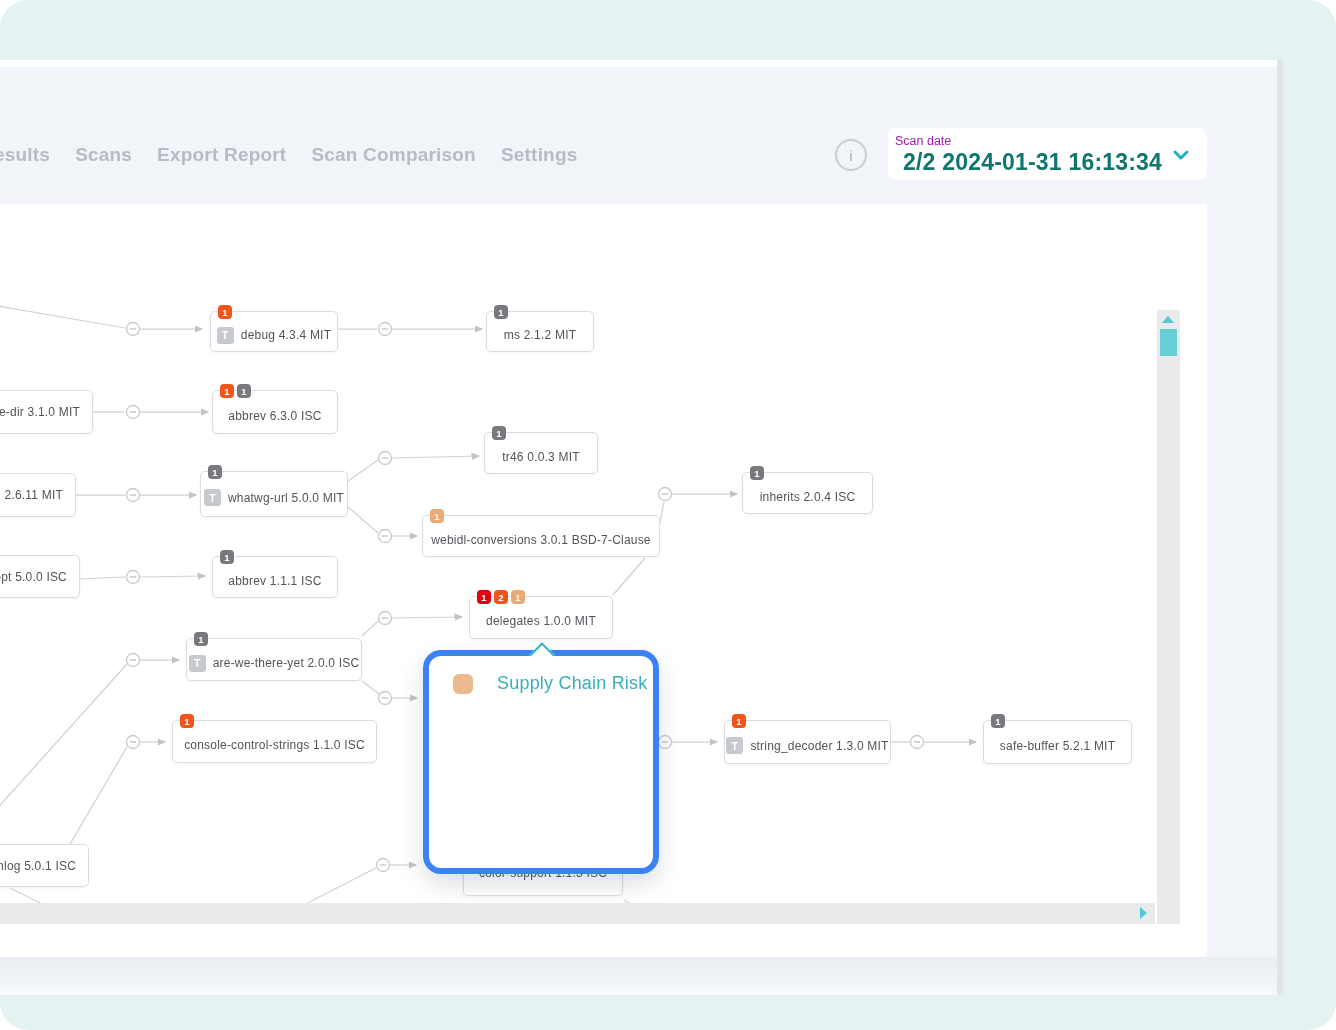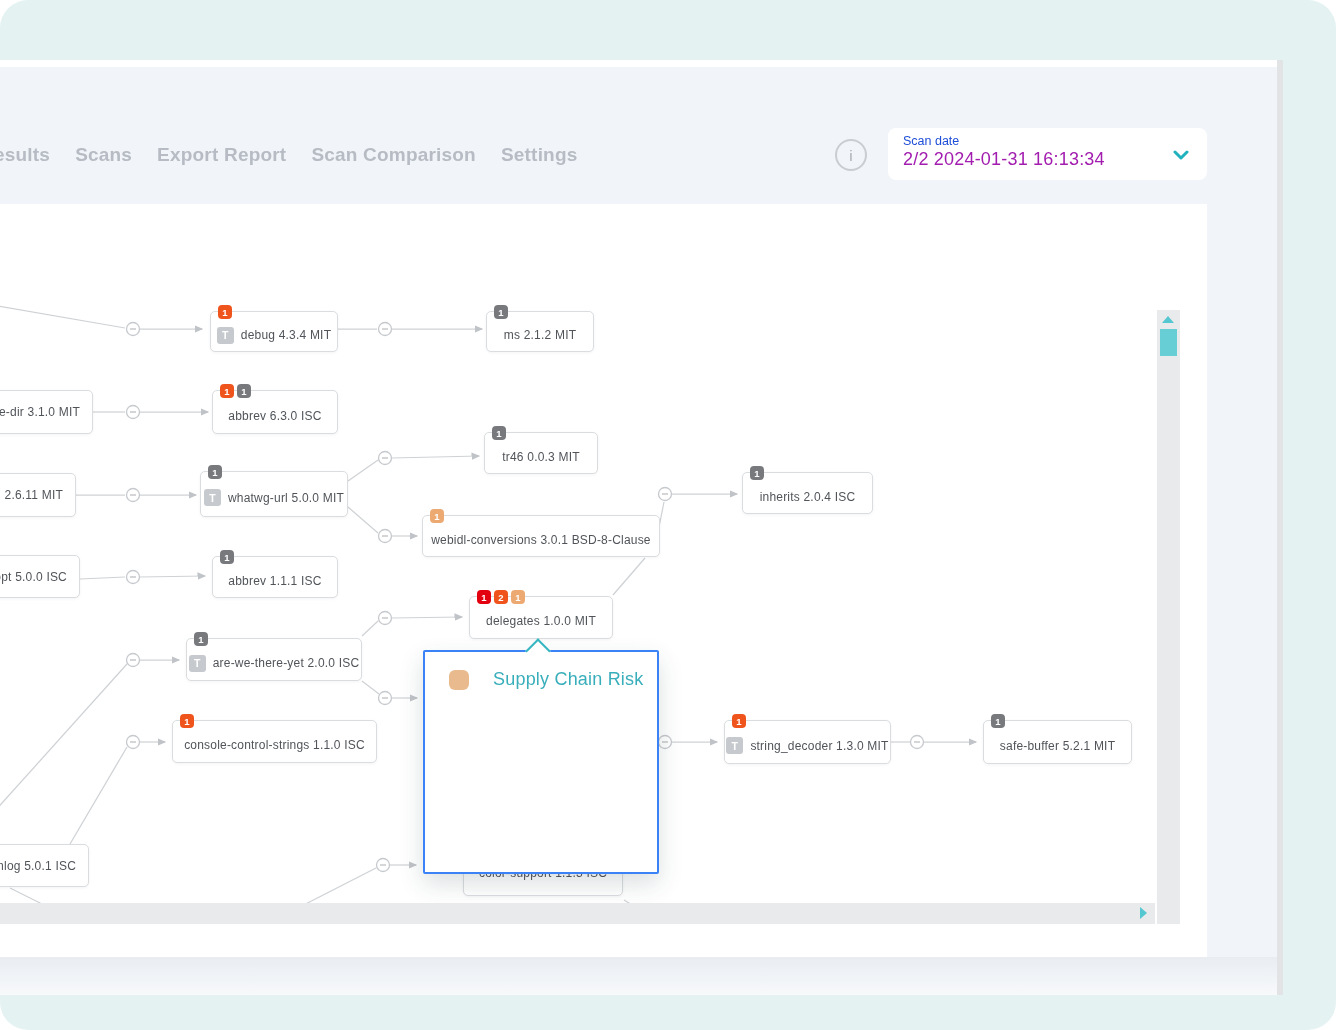--- a/index.html
+++ b/index.html
@@ -7,43 +7,43 @@
   .canvas{position:relative;width:1336px;height:1030px;background:#e4f2f1;border-radius:28px;overflow:hidden;}
   .window{position:absolute;left:0;top:60px;width:1277px;height:935px;background:#ffffff;border-right:6px solid #e1e3e5;}
   .winbody{position:absolute;left:0;top:7px;right:0;bottom:0;background:#f1f4f8;}
   .winbody::after{content:"";position:absolute;left:0;right:0;bottom:0;height:38px;background:linear-gradient(#e9edf2,#f7f9fb);}
   
   .nav-row{position:absolute;left:-6px;top:73px;height:30px;display:flex;gap:25px;align-items:center;}
   .nav-item{font-size:19px;font-weight:700;color:#b7bcc4;letter-spacing:.2px;white-space:nowrap;cursor:pointer;}
   .info-icon{position:absolute;left:835px;top:72px;width:28px;height:28px;border:2px solid #c9cdd2;border-radius:50%;
     display:flex;align-items:center;justify-content:center;color:#a9aeb4;font-size:15px;}
   .scanbox{position:absolute;left:888px;top:61px;width:319px;height:52px;background:#fff;border-radius:8px;cursor:pointer;}
-  .scanbox .lbl{position:absolute;left:15px;top:6px;font-size:12.5px;color:#1d4ed8;}
-  .scanbox .val{position:absolute;left:15px;top:21px;font-size:18px;font-weight:400;color:#a21caf;letter-spacing:.2px;}
+  .scanbox .lbl{position:absolute;left:7px;top:6px;font-size:12.5px;color:#a21caf;}
+  .scanbox .val{position:absolute;left:15px;top:21px;font-size:23px;font-weight:700;color:#0f766e;letter-spacing:.2px;}
   .scanbox .chev{position:absolute;right:18px;top:22px;}
   
   .searchbar{position:absolute;left:-40px;top:165px;width:336px;height:48px;border-radius:8px;
     box-shadow:0 2px 6px rgba(80,95,110,.10);display:flex;overflow:hidden;background:#fff;}
   .search-input{flex:1;border:0;outline:none;background:#fff;font-size:14px;padding:0 12px;color:#454a50;}
   .filter-btn{width:64px;background:#f3f6fa;display:flex;align-items:center;justify-content:center;cursor:pointer;}
   
   .graph-card{position:absolute;left:0;top:137px;width:1207px;height:760px;background:#fff;overflow:hidden;}
   .edges-layer{position:absolute;left:0;top:0;}
   .node{position:absolute;background:#fff;border:1px solid #dadde0;border-radius:5px;box-shadow:0 1px 3px rgba(60,70,80,.06);
     display:flex;align-items:center;justify-content:center;font-size:12px;letter-spacing:.2px;color:#505459;box-sizing:border-box;cursor:pointer;white-space:nowrap;}
   .node.pt{padding-top:7px;}
   .node.cut{justify-content:flex-end;padding-right:12px;}
   .badges{position:absolute;top:-7px;left:7px;display:flex;gap:3px;}
   .badge{height:14px;min-width:14px;padding:0 2px;border-radius:4px;color:#fff;font-size:9.5px;font-weight:700;
     display:flex;align-items:center;justify-content:center;box-sizing:border-box;}
   .ticon{width:17px;height:17px;border-radius:3px;background:#c6c9cd;color:#fff;font-size:10.5px;font-weight:700;
     display:flex;align-items:center;justify-content:center;margin-right:7px;flex:0 0 auto;}
   
-  .popup{position:absolute;left:423px;top:446px;width:236px;height:224px;background:#fff;border:2px solid #3b82f6;
-    border-radius:2px;box-shadow:0 10px 24px rgba(40,60,70,.16);box-sizing:border-box;z-index:5;}
+  .popup{position:absolute;left:423px;top:446px;width:236px;height:224px;background:#fff;border:6px solid #3b82f6;
+    border-radius:18px;box-shadow:0 10px 24px rgba(40,60,70,.16);box-sizing:border-box;z-index:5;}
   .popup .notch{position:absolute;top:-10px;left:104px;width:16px;height:16px;background:#fff;
     border-left:2px solid #35b6c1;border-top:2px solid #35b6c1;transform:rotate(45deg);}
   .popup-row{height:55px;display:flex;align-items:center;padding-left:24px;cursor:pointer;}
   .popup-row + .popup-row{border-top:1px solid #ececee;}
   .swatch{width:20px;height:20px;border-radius:6px;margin-right:24px;flex:0 0 auto;}
   .popup-label{font-size:18px;color:#39aebb;letter-spacing:.2px;}
   
   .vtrack{position:absolute;left:1157px;top:106px;width:23px;height:614px;background:#e9eaeb;z-index:7;cursor:pointer;}
   .vthumb{position:absolute;left:3px;top:19px;width:17px;height:27px;background:#67ced6;cursor:grab;}
   .sb-up{position:absolute;left:5px;top:6px;width:0;height:0;border-left:6px solid transparent;border-right:6px solid transparent;border-bottom:7px solid #55c7d0;cursor:pointer;}
@@ -234,21 +234,21 @@
               <div class="badges">
                 <span class="badge" style="background: rgb(119, 121, 124);">1</span>
               </div>
               <span class="ticon">T</span>
               <span>whatwg-url 5.0.0 MIT</span>
             </div>
             <div class="node pt" style="left: 422px; top: 311px; width: 238px; height: 42px;">
               <div class="badges">
                 <span class="badge" style="background: rgb(236, 170, 114);">1</span>
               </div>
-              <span>webidl-conversions 3.0.1 BSD-8-Clause</span>
+              <span>webidl-conversions 3.0.1 BSD-7-Clause</span>
             </div>
             <div class="node pt" style="left: 742px; top: 268px; width: 131px; height: 42px;">
               <div class="badges">
                 <span class="badge" style="background: rgb(119, 121, 124);">1</span>
               </div>
               <span>inherits 2.0.4 ISC</span>
             </div>
             <div class="node cut" style="left: -56px; top: 351px; width: 136px; height: 43px;">
               <span>opt 5.0.0 ISC</span>
             </div>

